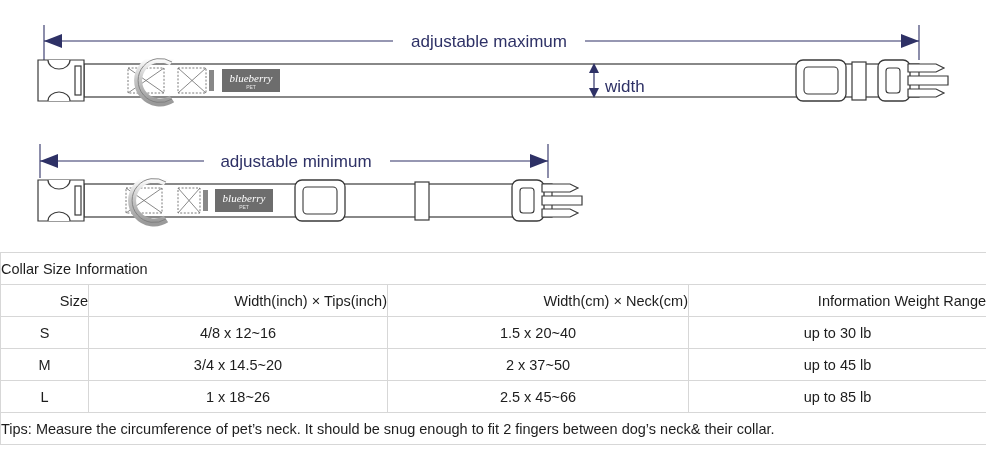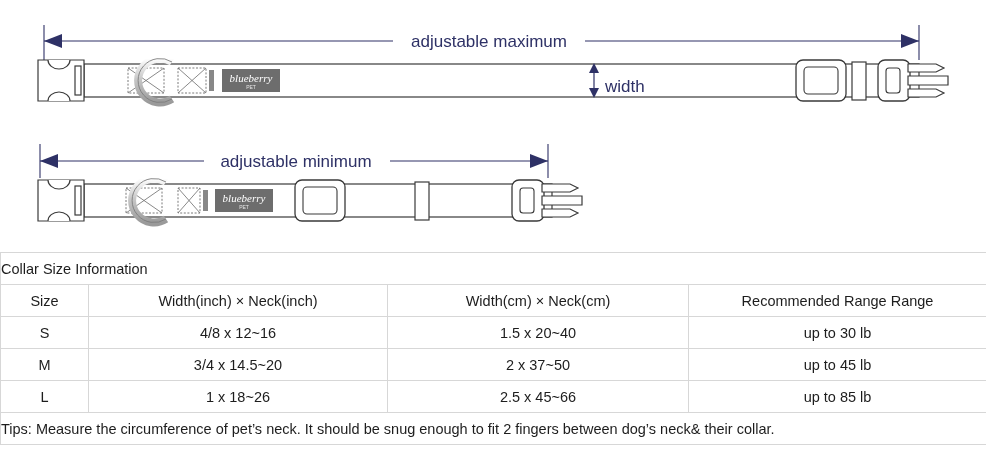--- a/index.html
+++ b/index.html
@@ -10,21 +10,21 @@
   #diagram-svg{position:absolute;left:0;top:0;}
 
   
   #size-table{position:absolute;left:0;top:252px;width:986px;
               border-collapse:collapse;table-layout:fixed;background:#fff;}
   #size-table td{border:1px solid #d7d7d7;padding:0;vertical-align:middle;
                  font-size:14.5px;color:#1d1d1d;height:31px;}
   td.title-cell{text-align:left;padding-left:12px;height:35px;font-size:15px;}
   td.tips-cell{text-align:left;padding-left:12px;height:41px;font-size:14.5px;margin-left:40px;}
   td.hdr,td.cell{text-align:center;}
-  td.hdr{font-size:14.5px;}
+  td.hdr{font-size:14.5px;text-align:right;}
   .col-size{width:88px;}
   .col-inch{width:299px;}
   .col-cm{width:301px;}
   .col-wt{width:298px;}
   tr.row-line td{height:31px;}
 </style>
 </head>
 <body>
 
 <div id="diagram-area">
@@ -149,23 +149,23 @@
       <col class="col-inch">
       <col class="col-cm">
       <col class="col-wt">
   </colgroup>
   <tbody>
     <tr>
       <td class="title-cell" colspan="4">Collar Size Information</td>
     </tr>
     <tr>
       <td class="hdr">Size</td>
-      <td class="hdr">Width(inch)  ×  Neck(inch)</td>
+      <td class="hdr">Width(inch)  ×  Tips(inch)</td>
       <td class="hdr">Width(cm)  ×  Neck(cm)</td>
-      <td class="hdr">Recommended Range Range</td>
+      <td class="hdr">Information Weight Range</td>
     </tr>
     <tr class="row-line">
       <td class="cell">S</td>
       <td class="cell">4/8 x 12~16</td>
       <td class="cell">1.5 x 20~40</td>
       <td class="cell">up to 30 lb</td>
     </tr>
     <tr class="row-line">
       <td class="cell">M</td>
       <td class="cell">3/4 x 14.5~20</td>

